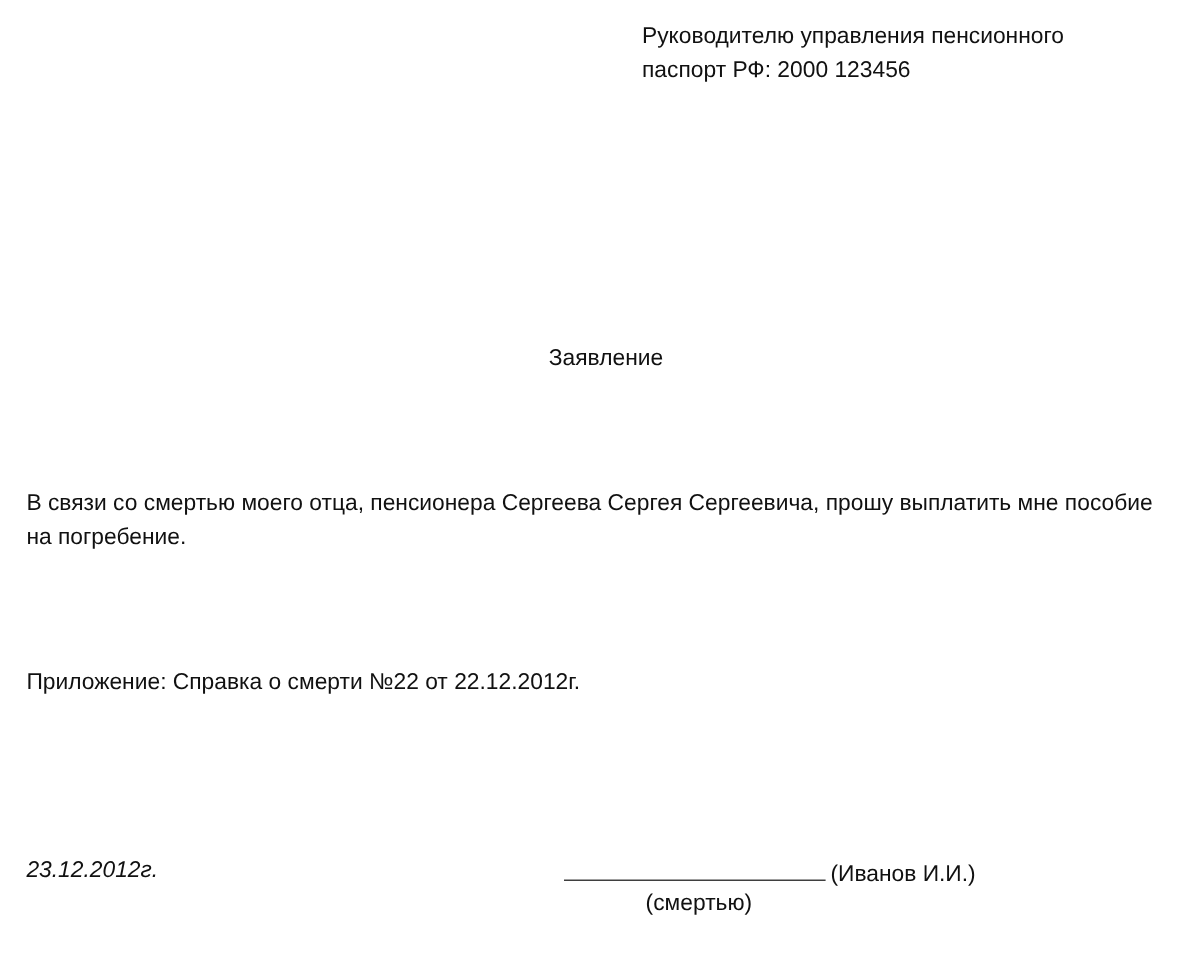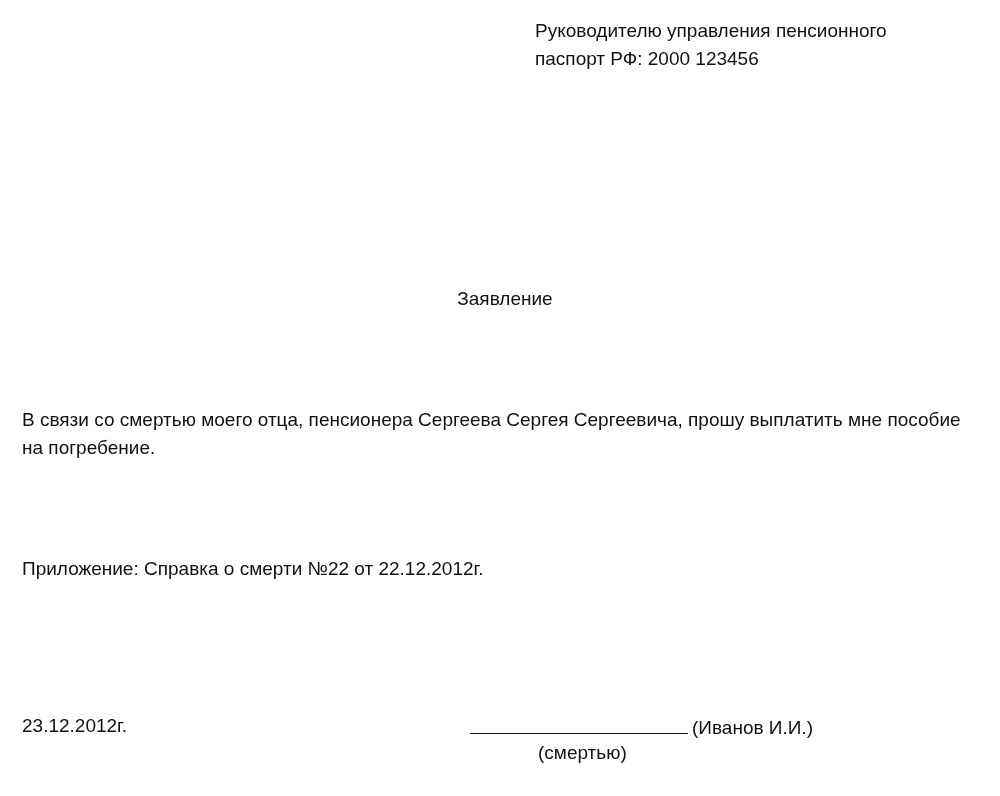--- a/index.html
+++ b/index.html
@@ -44,20 +44,21 @@
       top: 520px;
       line-height: 26px;
       white-space: nowrap;
       margin-top: 36px;
     }
     .date {
       position: absolute;
       left: 22px;
       top: 713px;
       line-height: 26px;
+      font-style: italic;
     }
     .signature-line {
       position: absolute;
       left: 470px;
       top: 713px;
       line-height: 26px;
       white-space: nowrap;
     }
     .sig-blank {
       display: inline-block;

